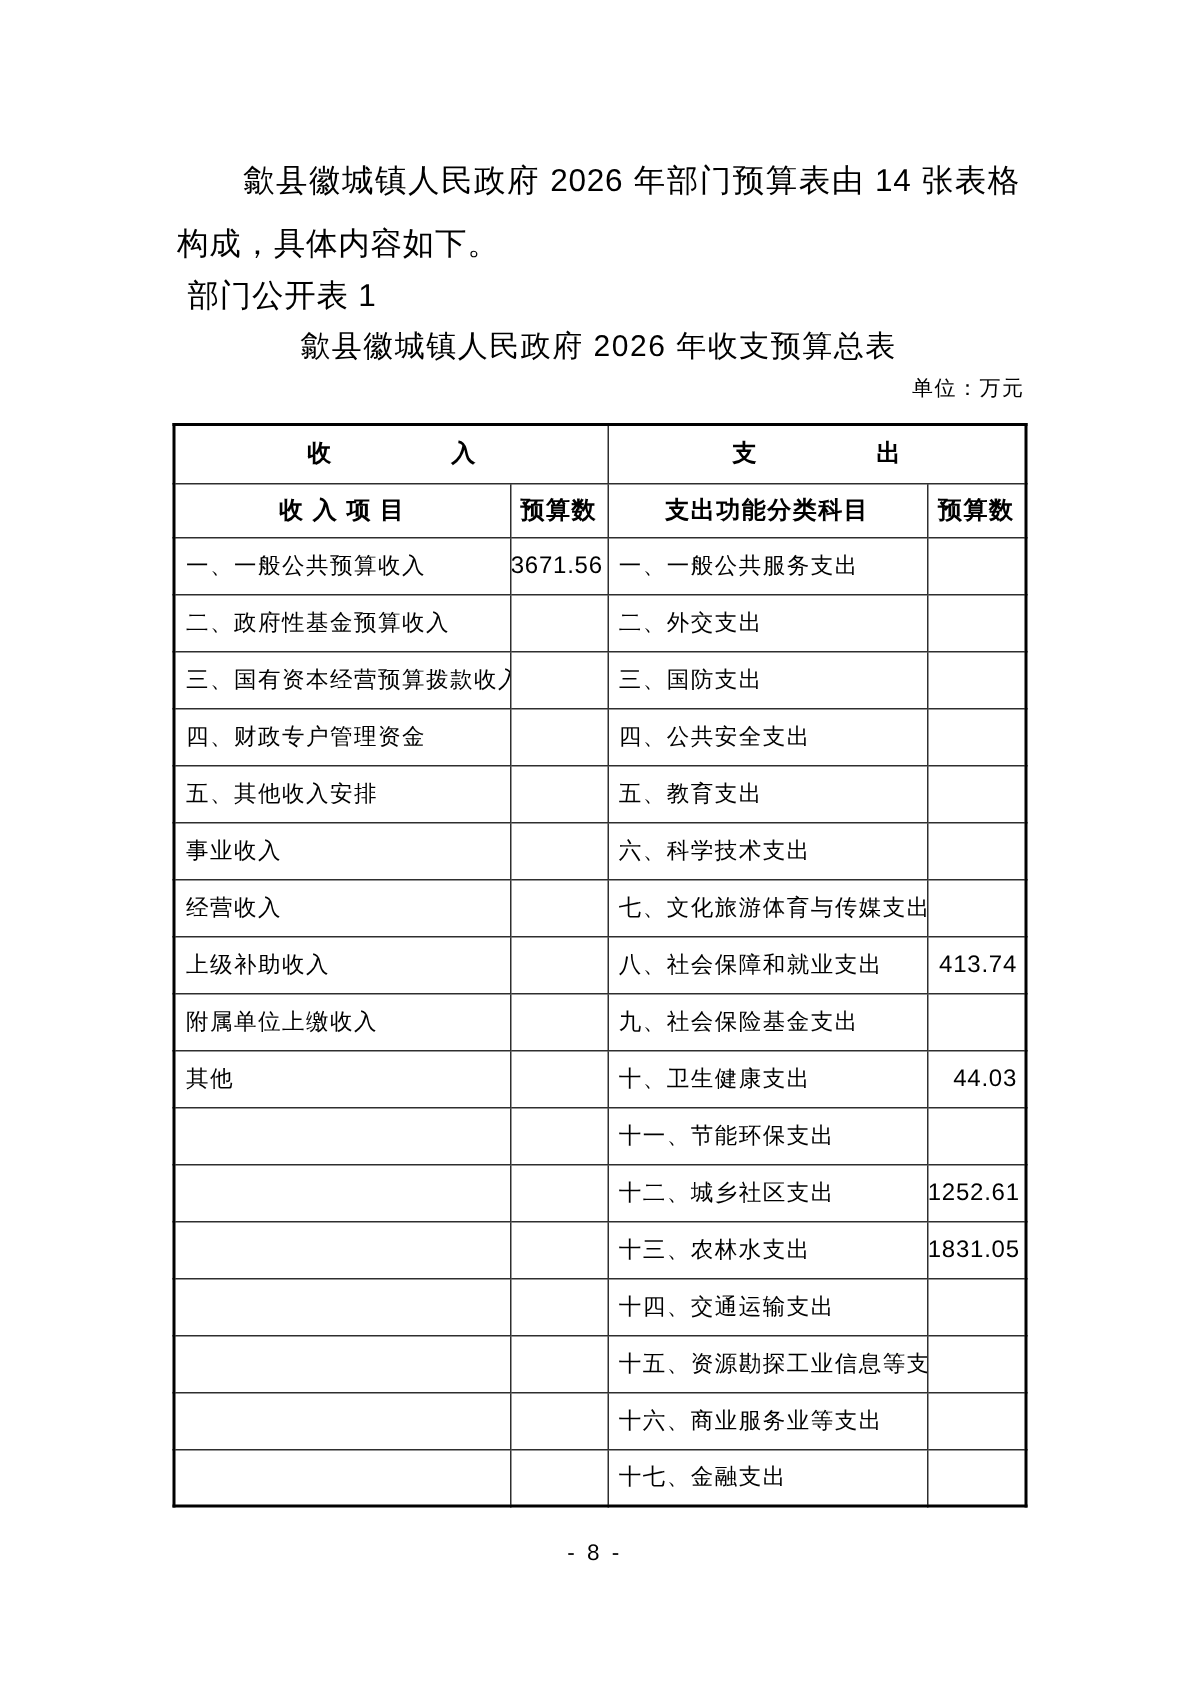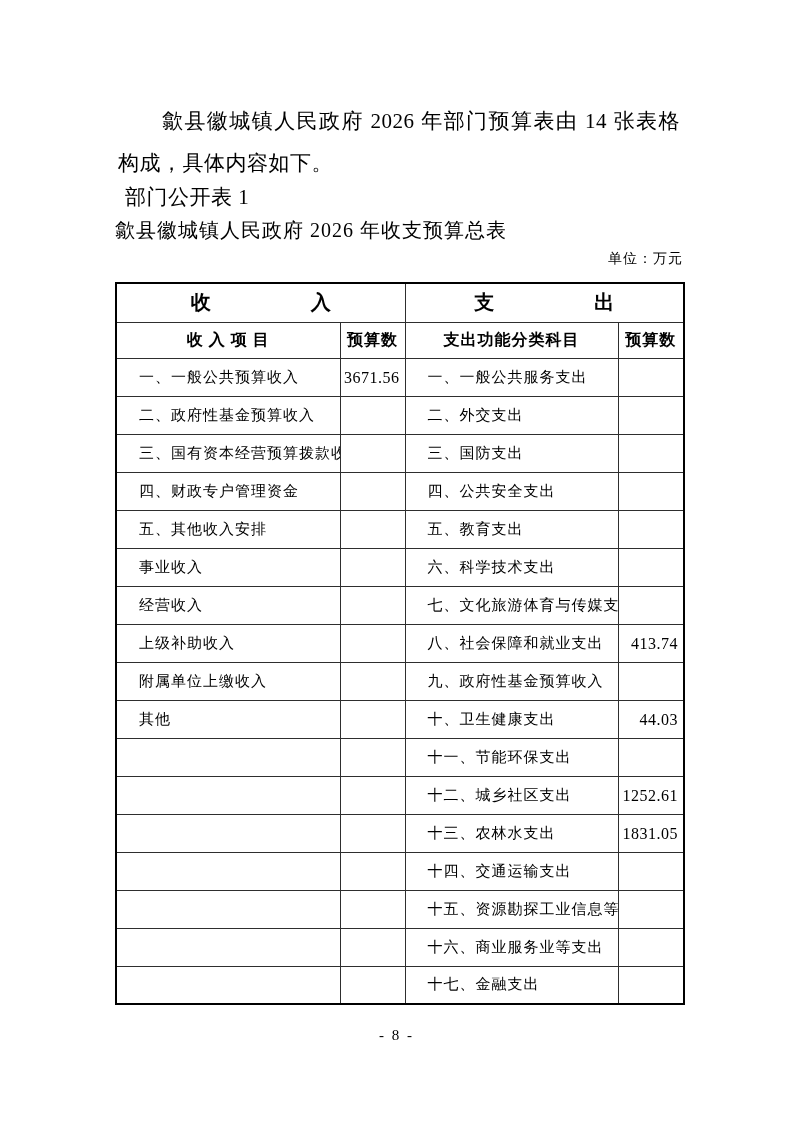--- a/index.html
+++ b/index.html
@@ -2,21 +2,21 @@
 <html><head>
 <meta charset="utf-8">
 <style>
   * { margin: 0; padding: 0; box-sizing: border-box; }
   html, body { background: #ffffff; }
   .page {
     position: relative;
     width: 793px;
     height: 1084px;
     background: #ffffff;
-    font-family: Liberation Serif, serif;
+    font-family: Liberation Sans, sans-serif;
     color: #000000;
     overflow: hidden;
   }
   .intro {
     position: absolute;
     left: 118px;
     top: 100px;
     width: 562px;
     font-size: 21px;
     line-height: 42px;
@@ -29,20 +29,21 @@
     left: 125px;
     top: 183px;
     font-size: 21px;
     letter-spacing: 0.5px;
   }
   .table-title {
     position: absolute;
     left: 115px;
     top: 217px;
     width: 568px;
+    text-align: center;
     font-size: 20px;
     font-weight: normal;
     letter-spacing: 1px;
   }
   .unit-note {
     position: absolute;
     top: 250px;
     right: 110px;
     font-size: 14px;
     letter-spacing: 1px;
@@ -60,36 +61,36 @@
   col.c2 { width: 65px; }
   col.c3 { width: 213px; }
   col.c4 { width: 66px; }
   .budget-table th, .budget-table td {
     border: 1px solid #2e2e2e;
     overflow: hidden;
     vertical-align: middle;
   }
   tr.sec-row { height: 39px; }
   tr.sec-row th {
-    font-size: 20px;
+    font-size: 16px;
     font-weight: bold;
     text-align: center;
   }
   tr.col-row { height: 36px; }
   tr.col-row th {
     font-size: 16px;
     font-weight: bold;
     text-align: center;
     letter-spacing: 1px;
   }
   .budget-table tbody tr { height: 38px; }
   td.label {
     font-size: 15px;
     text-align: left;
-    padding-left: 22px;
+    padding-left: 7px;
     letter-spacing: 1px;
     white-space: nowrap;
   }
   td.label.indent { }
   td.num {
     font-size: 16px;
     text-align: right;
     padding-right: 5px;
     padding-top: 1px;
     letter-spacing: 0.5px;
@@ -181,21 +182,21 @@
   </tr>
         <tr>
     <td class="label indent">上级补助收入</td>
     <td class="num"></td>
     <td class="label">八、社会保障和就业支出</td>
     <td class="num">413.74</td>
   </tr>
         <tr>
     <td class="label indent">附属单位上缴收入</td>
     <td class="num"></td>
-    <td class="label">九、政府性基金预算收入</td>
+    <td class="label">九、社会保险基金支出</td>
     <td class="num"></td>
   </tr>
         <tr>
     <td class="label indent">其他</td>
     <td class="num"></td>
     <td class="label">十、卫生健康支出</td>
     <td class="num">44.03</td>
   </tr>
         <tr>
     <td class="label"></td>

